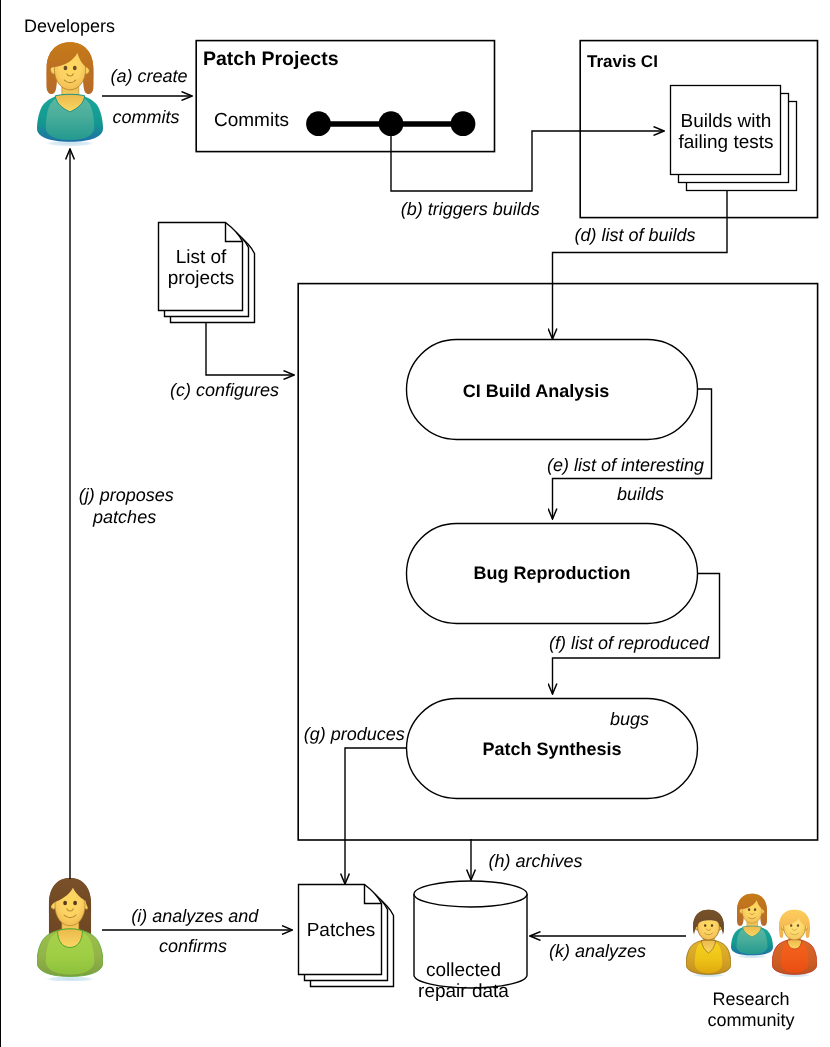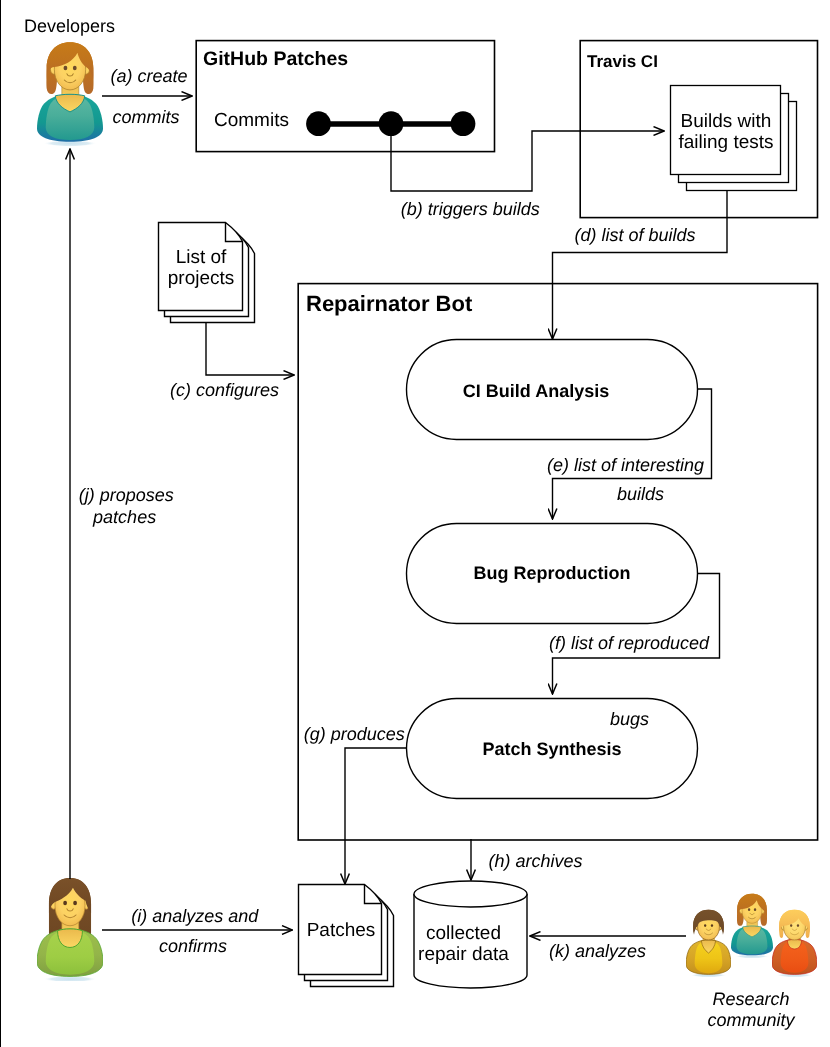--- a/index.html
+++ b/index.html
@@ -300,40 +300,39 @@
       <path d="M298.5,884.5 L364.5,884.5 Q377,894 381.5,903.5 L381.5,974.5 L298.5,974.5 Z"></path>
       <path d="M364.5,884.5 L364.5,903.5 L381.5,903.5" fill="none"></path>
     </g>
 
     <g fill="#fff" stroke="#000" stroke-width="1.4">
       <path d="M414,894 L414,975 A56.5,13 0 0 0 527,975 L527,894"></path>
       <ellipse cx="470.5" cy="894" rx="56.5" ry="13"></ellipse>
     </g>
   </svg>
 
-  <div class="lbl hd" style="left:203px;top:49px;">GitHub Patches</div>
+  <div class="lbl hd" style="left:203px;top:49px;">Patch Projects</div>
   <div class="lbl hd" style="left:587px;top:51px;font-size:17px;">Travis CI</div>
-  <div class="lbl hd" style="left:306px;top:293px;font-size:22px;">Repairnator Bot</div>
 
   <div class="lbl nd" style="left:214px;top:110px;">Commits</div>
   <div class="lbl nd" style="left:671px;top:111px;width:110px;">Builds with
 failing tests</div>
   <div class="lbl nd" style="left:164px;top:247px;width:74px;">List of
 projects</div>
 
   <div class="lbl pr" style="left:406px;top:381px;width:260px;">CI Build Analysis</div>
   <div class="lbl pr" style="left:406px;top:563px;width:292px;">Bug Reproduction</div>
   <div class="lbl pr" style="left:406px;top:739px;width:292px;">Patch Synthesis</div>
 
   <div class="lbl nd" style="left:304px;top:920px;width:74px;">Patches</div>
-  <div class="lbl nd" style="left:414px;top:923px;width:99px;">collected
+  <div class="lbl nd" style="left:414px;top:960px;width:99px;">collected
 repair data</div>
 
   <div class="lbl ac" style="left:24px;top:16px;">Developers</div>
-  <div class="lbl ac" style="left:686px;top:989px;width:130px;text-align:center;font-style:italic;">Research
+  <div class="lbl ac" style="left:686px;top:989px;width:130px;text-align:center;">Research
 community</div>
 
   <div class="lbl it" style="left:110.5px;top:65.5px;">(a) create</div>
   <div class="lbl it" style="left:112.4px;top:106.6px;">commits</div>
   <div class="lbl it" style="left:400.8px;top:199.4px;">(b) triggers builds</div>
   <div class="lbl it" style="left:169.9px;top:379.5px;">(c) configures</div>
   <div class="lbl it" style="left:574.5px;top:225.4px;">(d) list of builds</div>
   <div class="lbl it" style="left:547.0px;top:454.6px;">(e) list of interesting</div>
   <div class="lbl it" style="left:601.1px;top:483.6px;margin-left:16px;">builds</div>
   <div class="lbl it" style="left:549.0px;top:633.3px;">(f) list of reproduced</div>

